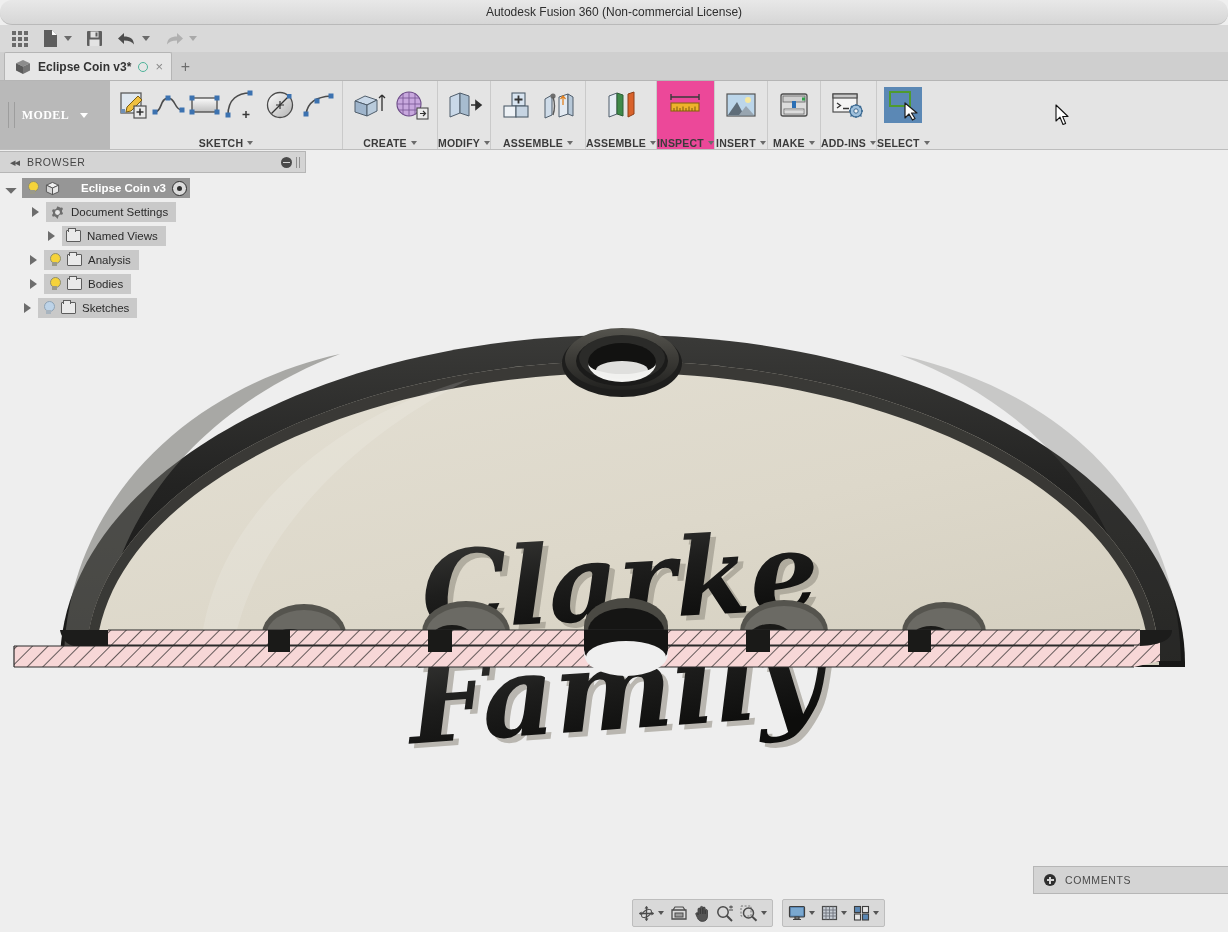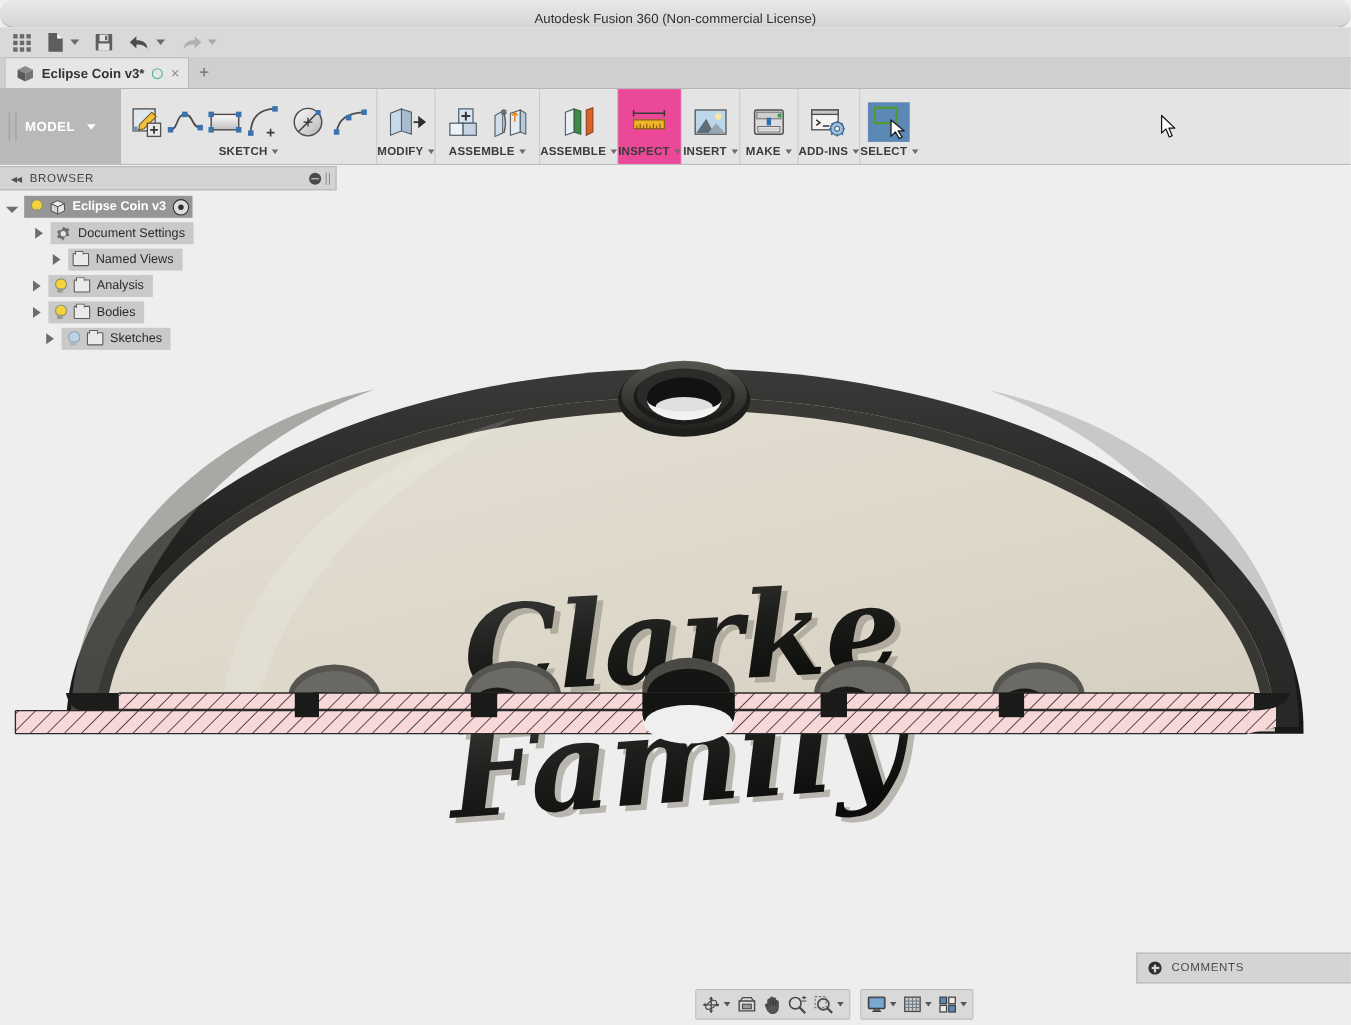--- a/index.html
+++ b/index.html
@@ -9,21 +9,21 @@
     background:#efefef;
     -webkit-font-smoothing:antialiased;
   }
   .app{position:relative;width:1228px;height:932px;}
 
   
   .titlebar{
     position:absolute;left:0;top:0;width:1228px;height:24px;
     background:linear-gradient(#e8e8e8,#d6d6d6);
     border-bottom:1px solid #b9b9b9;
-    display:flex;align-items:flex-end;justify-content:center;border-radius:12px;
+    display:flex;align-items:center;justify-content:center;border-radius:12px;
   }
   .titlebar .t{font-size:12px;color:#2e2e2e;}
 
   
   .qbar{
     position:absolute;left:0;top:25px;width:1228px;height:27px;
     background:#d9d9d9;border-bottom:1px solid #c2c2c2;
     display:flex;align-items:center;
   }
   .qitem{display:flex;align-items:center;height:27px;padding:0 7px;cursor:default;}
@@ -53,26 +53,27 @@
     font-size:16px;color:#6d6d6d;}
 
   
   .ribbon{
     position:absolute;left:0;top:81px;width:1228px;height:68px;
     background:#e4e4e4;border-bottom:1px solid #bdbdbd;display:flex;align-items:stretch;
   }
   .modelbtn{
     width:110px;background:#b9b9b9;display:flex;align-items:center;justify-content:center;gap:6px;
     position:relative;
+    font-family:Liberation Serif, serif;
   }
   .modelbtn .mlabel{font-size:12px;font-weight:bold;color:#fff;letter-spacing:.4px;}
   .modelbtn .caret{border-top-color:#fff;}
   .griphandle{position:absolute;left:8px;top:50%;transform:translateY(-50%);
     width:5px;height:26px;border-left:1px solid #9d9d9d;border-right:1px solid #9d9d9d;}
-  .panel{display:flex;flex-direction:column;align-items:center;justify-content:center;
+  .panel{display:flex;flex-direction:column;align-items:center;justify-content:space-between;
     padding-top:3px;position:relative;}
   .panel + .panel{border-left:1px solid #cacaca;}
   .panel.hl{background:#ec4899;}
   .prow{display:flex;align-items:center;gap:2px;height:42px;padding:0 6px;}
   .ptitle{font-size:10.5px;color:#3b3b3b;display:flex;align-items:center;gap:1px;
     font-weight:bold;letter-spacing:.2px;}
   .ptitle .caret{border-top-width:4px;border-left-width:3.5px;border-right-width:3.5px;margin-left:3px;}
   .tbtn{width:34px;height:36px;display:flex;align-items:center;justify-content:center;}
   .tbtn.big{width:40px;}
   .selbox{width:38px;height:36px;background:#5b88b5;display:flex;align-items:center;justify-content:center;}
@@ -94,21 +95,21 @@
   .trow{display:flex;align-items:center;height:20px;margin-bottom:4px;}
   .arrow{width:22px;display:flex;align-items:center;justify-content:center;}
   .arr-right{width:0;height:0;border-top:5px solid transparent;border-bottom:5px solid transparent;
     border-left:7px solid transparent;box-sizing:border-box;position:relative;}
   .arr-right:after{content:"";position:absolute;left:-7px;top:-5px;width:0;height:0;
     border-top:5px solid transparent;border-bottom:5px solid transparent;border-left:7px solid #6d6d6d;}
   .tri-open{width:0;height:0;border-left:8px solid transparent;border-bottom:8px solid #6d6d6d;}
   .chip{display:flex;align-items:center;gap:6px;height:20px;padding:0 8px 0 4px;background:#c9c9c9;}
   .chip.root{background:#969696;padding-right:3px;}
   .chip .nm{font-size:11.5px;color:#2b2b2b;}
-  .chip.root .nm{color:#fff;font-weight:bold;}
+  .chip.root .nm{color:#fff;font-weight:bold;margin-left:15px;}
   .bulb{width:13px;height:15px;position:relative;flex:none;}
   .bulb .gl{position:absolute;left:2px;top:0;width:9px;height:9px;border-radius:50%;
     border:1px solid #8e8e70;background:#f5d33a;}
   .bulb.off .gl{background:#bdd3e8;border-color:#8fa3b5;}
   .bulb .bs{position:absolute;left:4px;top:9px;width:5px;height:4px;background:#9a9a8a;}
   .bulb.off .bs{background:#a8b4bf;}
   .folder{width:15px;height:12px;flex:none;position:relative;}
   .folder .fb{position:absolute;inset:0;border:1.4px solid #5d5d5d;border-radius:1px;background:#eaeaea;}
   .folder .ft{position:absolute;left:1.5px;top:-2.5px;width:6px;height:3px;border:1.4px solid #5d5d5d;
     border-bottom:none;background:#eaeaea;border-radius:1px 1px 0 0;}
@@ -288,20 +289,44 @@
             <rect x="26.5" y="3.5" width="5" height="5" fill="#3c72b0"></rect>
           </svg>
         </div>
       </div>
       <div class="ptitle">
         <span>SKETCH</span>
         <span class="caret"></span>
       </div>
     </div>
 
+    <div class="panel">
+      <div class="prow">
+        <div class="tbtn big">
+          <svg width="36" height="32" viewBox="0 0 36 32">
+            <path d="M4 12 L14 7 L26 11 L16 16 Z" fill="#c9d8e8" stroke="#4f5d6b" stroke-width="1"></path>
+            <path d="M4 12 L16 16 V27 L4 23 Z" fill="#9fb5cc" stroke="#4f5d6b" stroke-width="1"></path>
+            <path d="M26 11 L16 16 V27 L26 22 Z" fill="#b9cbdc" stroke="#4f5d6b" stroke-width="1"></path>
+            <path d="M31 22 V6 M31 6 l-3 3 M31 6 l3 3" stroke="#2f2f2f" stroke-width="1.3" fill="none"></path>
+          </svg>
+        </div>
+        <div class="tbtn big">
+          <svg width="36" height="32" viewBox="0 0 36 32">
+            <ellipse cx="16" cy="15" rx="12" ry="12" fill="#c8a8de" stroke="#6b4a86" stroke-width="1.1"></ellipse>
+            <path d="M4 15 h24 M6 9 h20 M6 21 h20 M16 3 v24 M10 4 v22 M22 4 v22" stroke="#7d5c98" stroke-width="0.9" fill="none"></path>
+            <rect x="24" y="19" width="11" height="11" fill="#ececec" stroke="#4a4a4a" stroke-width="1.1"></rect>
+            <path d="M27 24.5 h5 M30 22 l2.5 2.5 L30 27" stroke="#333" stroke-width="1.2" fill="none"></path>
+          </svg>
+        </div>
+      </div>
+      <div class="ptitle">
+        <span>CREATE</span>
+        <span class="caret"></span>
+      </div>
+    </div>
 
     <div class="panel">
       <div class="prow">
         <div class="tbtn big">
           <svg width="38" height="32" viewBox="0 0 38 32">
             <path d="M5 8 L15 4 L15 24 L5 28 Z" fill="#c9d8e8" stroke="#4f5d6b" stroke-width="1"></path>
             <path d="M15 4 L24 7 L24 27 L15 24 Z" fill="#a7bccf" stroke="#4f5d6b" stroke-width="1"></path>
             <path d="M26 16 h7 M31 12 l5 4 l-5 4 z" fill="#2f2f2f" stroke="#2f2f2f" stroke-width="1.6"></path>
           </svg>
         </div>
@@ -664,21 +689,21 @@
             <span class="bs"></span>
           </span>
         <span class="folder">
             <i class="fb"></i>
             <i class="ft"></i>
           </span>
         <span class="nm">Bodies</span>
       </span>
     </div>
 
-    <div class="trow" style="padding-left:34px">
+    <div class="trow" style="padding-left:16px">
       <span class="arrow">
           <span class="arr-right"></span>
         </span>
       <span class="chip">
         <span class="bulb off">
             <span class="gl"></span>
             <span class="bs"></span>
           </span>
         <span class="folder">
             <i class="fb"></i>

